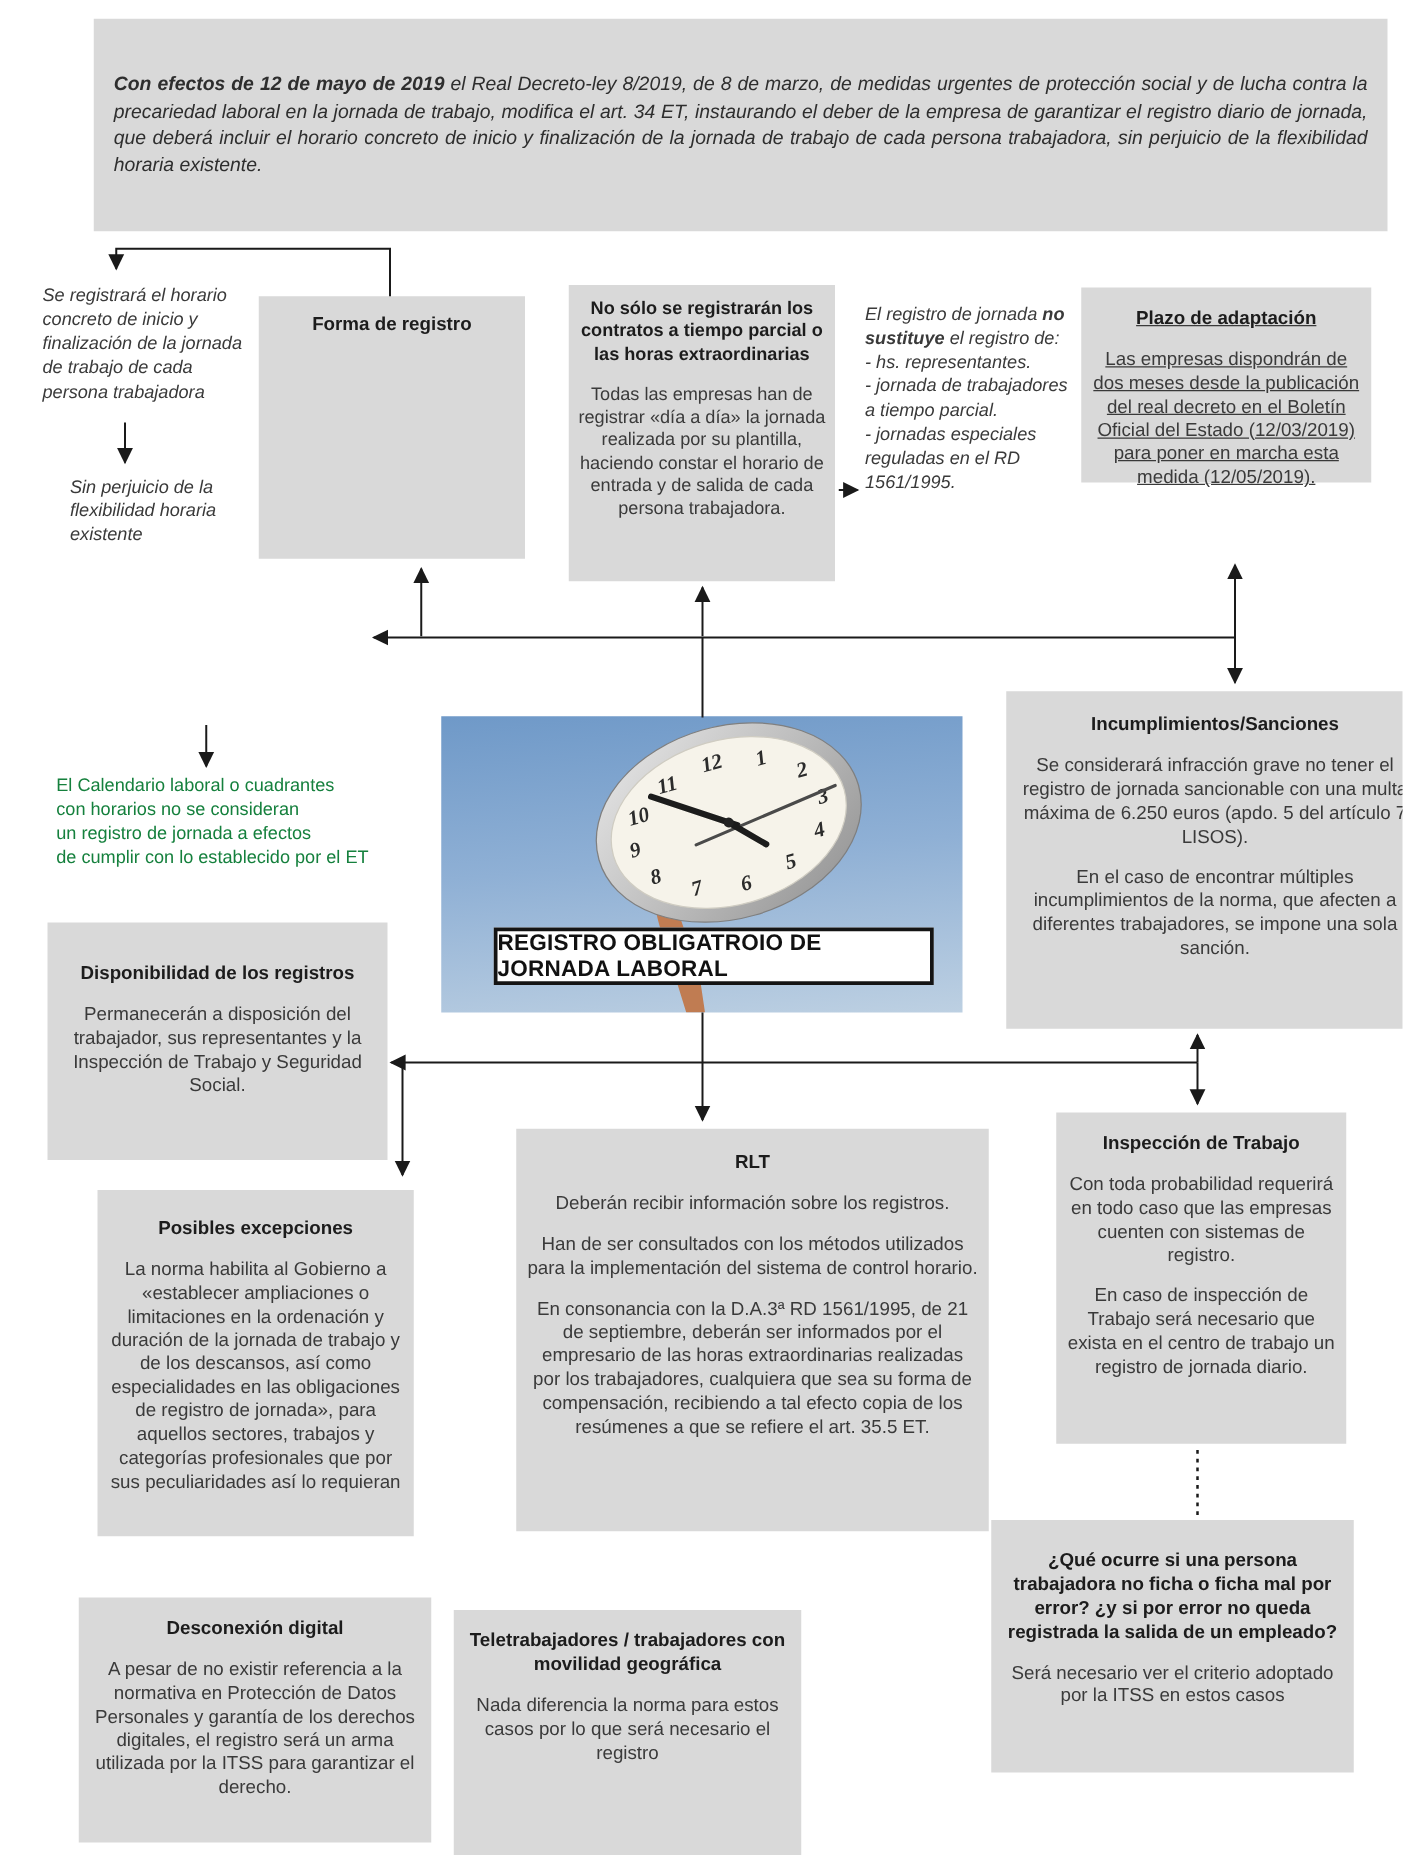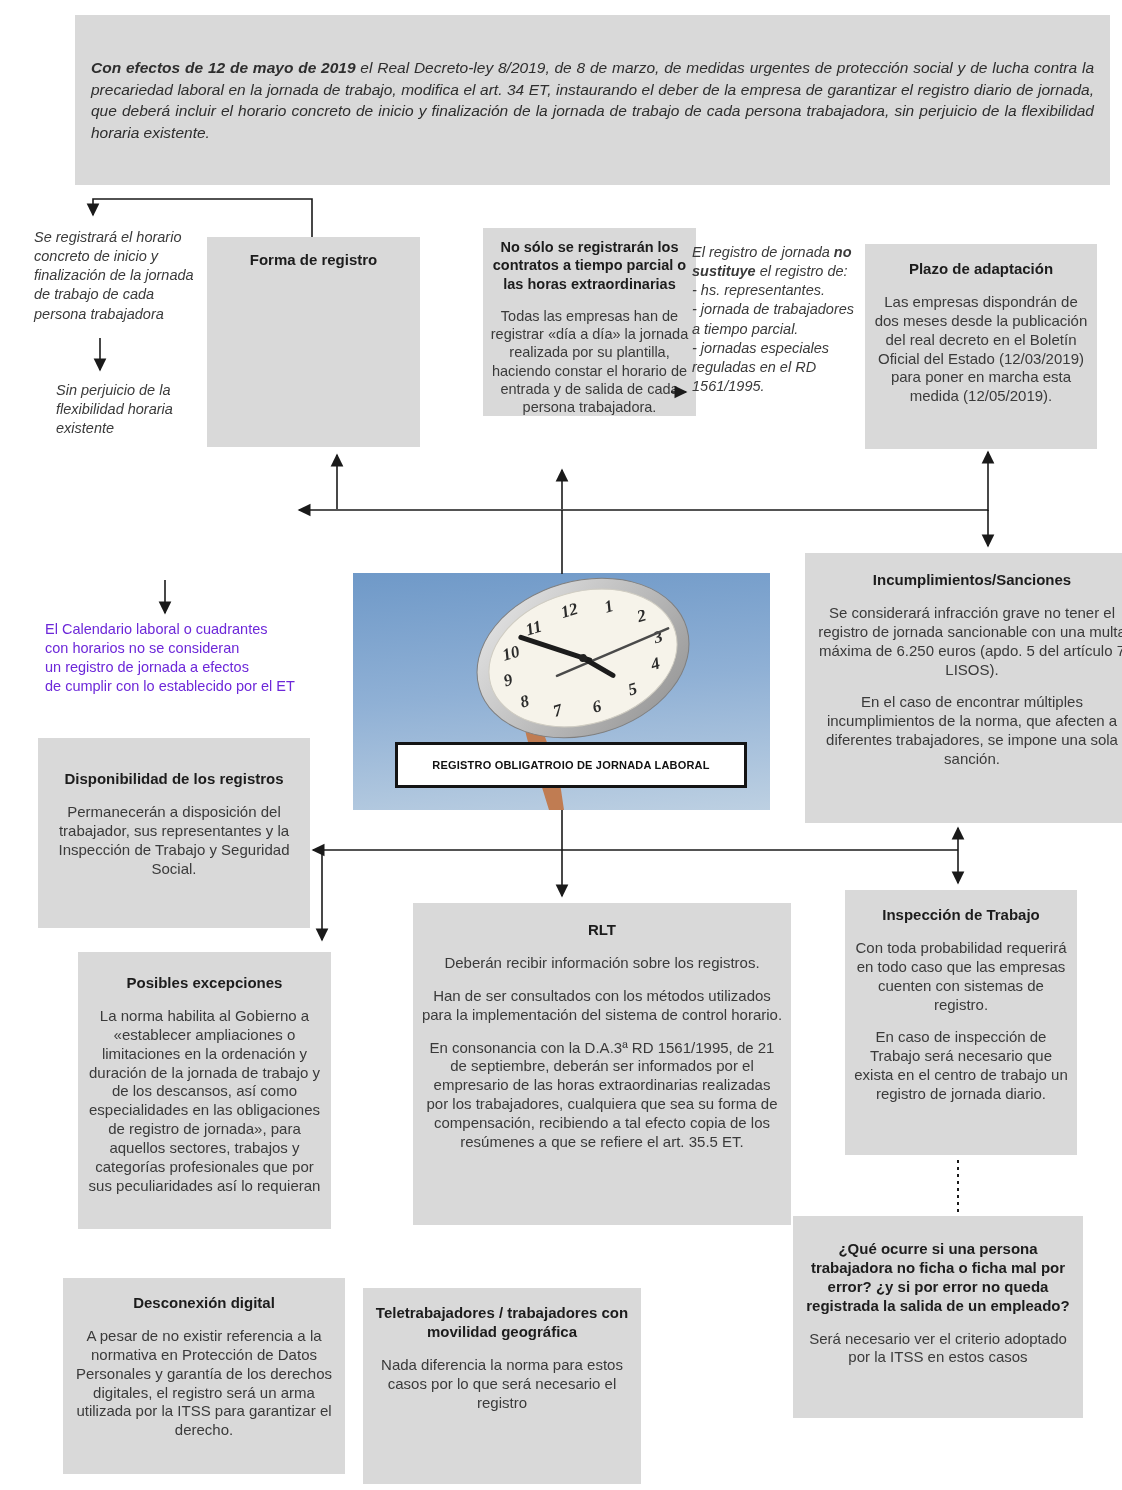--- a/index.html
+++ b/index.html
@@ -13,21 +13,21 @@
   .para:last-child{margin-bottom:0;}
   .note{position:absolute;font-style:italic;font-size:14.5px;line-height:1.32;color:#3a3a3a;}
   .prewrap{white-space:pre-line;}
   #intro-box{position:absolute;left:75px;top:15px;width:1035px;height:170px;background:#d9d9d9;box-sizing:border-box;padding:42px 16px 0 16px;}
   #intro-box p{margin:0;font-size:15.5px;line-height:1.4;font-style:italic;text-align:justify;color:#2e2e2e;}
   #intro-box .lead{font-weight:bold;}
   #photo{position:absolute;left:353px;top:573px;width:417px;height:237px;
     background:linear-gradient(175deg,#6f99c8 0%,#8fb0d5 48%,#bdd0e2 100%);}
   #photo-caption{position:absolute;left:42px;top:169px;width:346px;height:40px;background:#ffffff;
     border:3px solid #141414;display:flex;align-items:center;justify-content:center;
-    font-weight:bold;font-size:11px;color:#111;letter-spacing:.2px;}
+    font-weight:bold;font-size:18px;color:#111;letter-spacing:.2px;}
   svg.overlay{position:absolute;left:0;top:0;pointer-events:none;}
   .conn{stroke:#1a1a1a;stroke-width:1.6;fill:none;}
   .conn-dashed{stroke:#1a1a1a;stroke-width:2;stroke-dasharray:3 4;fill:none;}
 </style>
 </head>
 <body>
 
 <div id="canvas">
 
   <div id="intro-box">
@@ -40,39 +40,39 @@
  de trabajo de cada
 persona trabajadora</div>
   <div class="note prewrap" style="left:56px;top:381px;width:170px;">Sin perjuicio de la
 flexibilidad horaria
 existente</div>
 
   <div class="gbox" style="left:207px;top:237px;width:213px;height:210px;padding:14px 8px 0 8px;">
     <div class="title">Forma de registro</div>
   </div>
 
-  <div class="gbox" style="left:455px;top:228px;width:213px;height:188px;padding:10px 6px 0 6px;font-size:14.5px;margin-left:28px;">
+  <div class="gbox" style="left:455px;top:228px;width:213px;height:237px;padding:10px 6px 0 6px;font-size:14.5px;">
     <div class="title">No sólo se registrarán los contratos a tiempo parcial o las horas extraordinarias</div>
     <div>Todas las empresas han de registrar «día a día» la jornada realizada por su plantilla, haciendo constar el horario de entrada y de salida de cada persona trabajadora.</div>
   </div>
 
   <div class="note" style="left:692px;top:243px;width:170px;text-align:left;">
     <span>El registro de jornada </span><span style="font-weight:bold">no sustituye</span><span> el registro de:</span>
     <div>- hs. representantes.</div>
     <div>-  jornada de trabajadores a tiempo parcial.</div>
     <div>- jornadas especiales reguladas en el RD 1561/1995.</div>
   </div>
 
-  <div class="gbox" style="left:865px;top:244px;width:232px;height:205px;padding:16px 8px 0 8px;">
+  <div class="gbox" style="left:865px;top:230px;width:232px;height:156px;padding:16px 8px 0 8px;text-decoration:underline;">
     <div class="title">Plazo de adaptación</div>
     <div>Las empresas dispondrán de dos meses desde la publicación del real decreto en el Boletín Oficial del Estado (12/03/2019) para poner en marcha esta medida (12/05/2019).</div>
   </div>
 
 
-  <div class="prewrap" style="position:absolute;left:45px;top:620px;width:270px;font-size:14.5px;line-height:1.3;text-align:left;color:#6d28d9;">El Calendario laboral o cuadrantes
+  <div class="prewrap" style="position:absolute;left:45px;top:620px;width:270px;font-size:14.5px;line-height:1.3;text-align:left;color:#15803d;">El Calendario laboral o cuadrantes
 con horarios no se consideran
 un registro de jornada a efectos
 de cumplir con lo establecido por el ET</div>
 
   <div id="photo">
     <svg width="417" height="237" viewBox="0 0 417 237">
       <defs>
         <linearGradient id="rimGrad" x1="0" y1="0" x2="1" y2="1">
           <stop offset="0" stop-color="#e9e9e9"></stop>
             <stop offset="0.55" stop-color="#b9b9b9"></stop>

